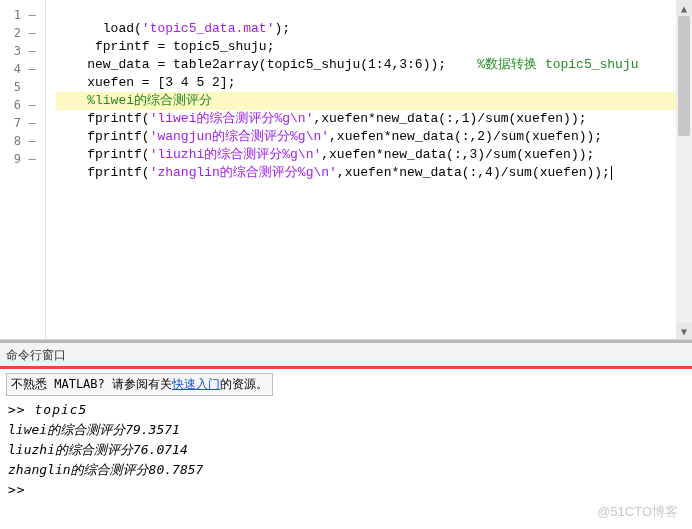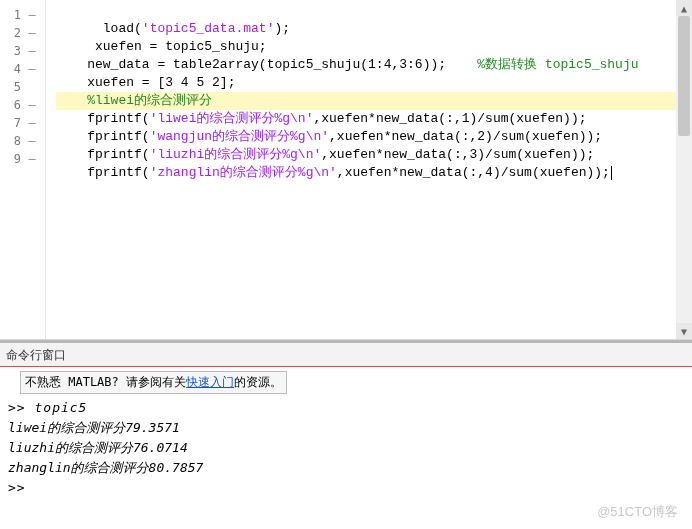--- a/index.html
+++ b/index.html
@@ -17,22 +17,22 @@
   .tok-plain { color: #000; }
   .line5-bg { background: #fef9c3; display: inline-block; width: 100%; }
   .editor-scroll { position: absolute; right: 0; top: 0; bottom: 0; width: 16px; background: #f0f0f0; }
   .editor-scroll .track { position: absolute; top: 16px; bottom: 16px; left: 0; right: 0; background: #f0f0f0; }
   .editor-scroll .thumb { position: absolute; top: 0; left: 2px; right: 2px; height: 120px; background: #c7c7c7; border-radius: 2px; }
   .editor-scroll .arrow { position: absolute; left: 0; right: 0; height: 16px; background: #e8e8e8; display:flex; align-items:center; justify-content:center; color:#666; font-size:10px; }
   .editor-scroll .arrow.up { top: 0; }
   .editor-scroll .arrow.down { bottom: 0; }
 
   .cmd-pane { width: 692px; height: 189px; border-top: 3px solid #b8b8b8; background: #fff; position: relative; }
-  .cmd-title { font-size: 12px; padding: 4px 6px 2px 6px; border-bottom: 1px solid #ef4444; color: #333; background: #f3f3f3; }
-  .cmd-hint { border: 1px solid #bbb; background: #f6f6f6; display: inline-block; margin: 4px 6px 0 20px; padding: 2px 4px; font-size: 12px; }
+  .cmd-title { font-size: 12px; padding: 4px 6px 2px 6px; border-bottom: 3px solid #ef4444; color: #333; background: #f3f3f3; }
+  .cmd-hint { border: 1px solid #bbb; background: #f6f6f6; display: inline-block; margin: 4px 6px 0 6px; padding: 2px 4px; font-size: 12px; }
   .cmd-hint a { color: #1155cc; text-decoration: underline; }
   .cmd-output { padding: 4px 8px 0 8px; font-family: "Consolas", "SimSun", monospace; font-size: 13px; line-height: 20px; }
   .cmd-line { white-space: pre; font-style: italic; }
   .prompt { letter-spacing: 1px; }
 
   .watermark { position: absolute; right: 14px; bottom: 8px; font-size: 13px; color: #c8c8c8; font-family: Arial, sans-serif; pointer-events: none; margin-left: 19px; }
   .caret { display:inline-block; width:1px; height:14px; background:#000; vertical-align:text-bottom; margin-left:1px; }
 </style>
 </head>
 <body>
@@ -72,21 +72,21 @@
           <span class="ln">8</span>
           <span class="dash">—</span>
         </div>
         <div class="gutter-row">
           <span class="ln">9</span>
           <span class="dash">—</span>
         </div>
       </div>
     <div class="code-lines">
         <div class="code-line"><span>      <span class="tok-plain">load(</span><span class="tok-str">'topic5_data.mat'</span><span class="tok-plain">);</span></span></div>
-        <div class="code-line"><span>     <span class="tok-plain">xuefen = topic5_shuju;</span></span></div>
+        <div class="code-line"><span>     <span class="tok-plain">fprintf = topic5_shuju;</span></span></div>
         <div class="code-line"><span>    <span class="tok-plain">new_data = table2array(topic5_shuju(1:4,3:6));    </span><span class="tok-cmt">%数据转换 topic5_shuju</span></span></div>
         <div class="code-line"><span>    <span class="tok-plain">xuefen = [3 4 5 2];</span></span></div>
         <div class="code-line "><span class="line5-bg">    <span class="tok-cmt">%liwei的综合测评分</span></span></div>
         <div class="code-line"><span>    <span class="tok-plain">fprintf(</span><span class="tok-str">'liwei的综合测评分%g\n'</span><span class="tok-plain">,xuefen*new_data(:,1)/sum(xuefen));</span></span></div>
         <div class="code-line"><span>    <span class="tok-plain">fprintf(</span><span class="tok-str">'wangjun的综合测评分%g\n'</span><span class="tok-plain">,xuefen*new_data(:,2)/sum(xuefen));</span></span></div>
         <div class="code-line"><span>    <span class="tok-plain">fprintf(</span><span class="tok-str">'liuzhi的综合测评分%g\n'</span><span class="tok-plain">,xuefen*new_data(:,3)/sum(xuefen));</span></span></div>
         <div class="code-line"><span>    <span class="tok-plain">fprintf(</span><span class="tok-str">'zhanglin的综合测评分%g\n'</span><span class="tok-plain">,xuefen*new_data(:,4)/sum(xuefen));</span><span class="caret"></span></span></div>
       </div>
   </div>
   <div class="editor-scroll">

